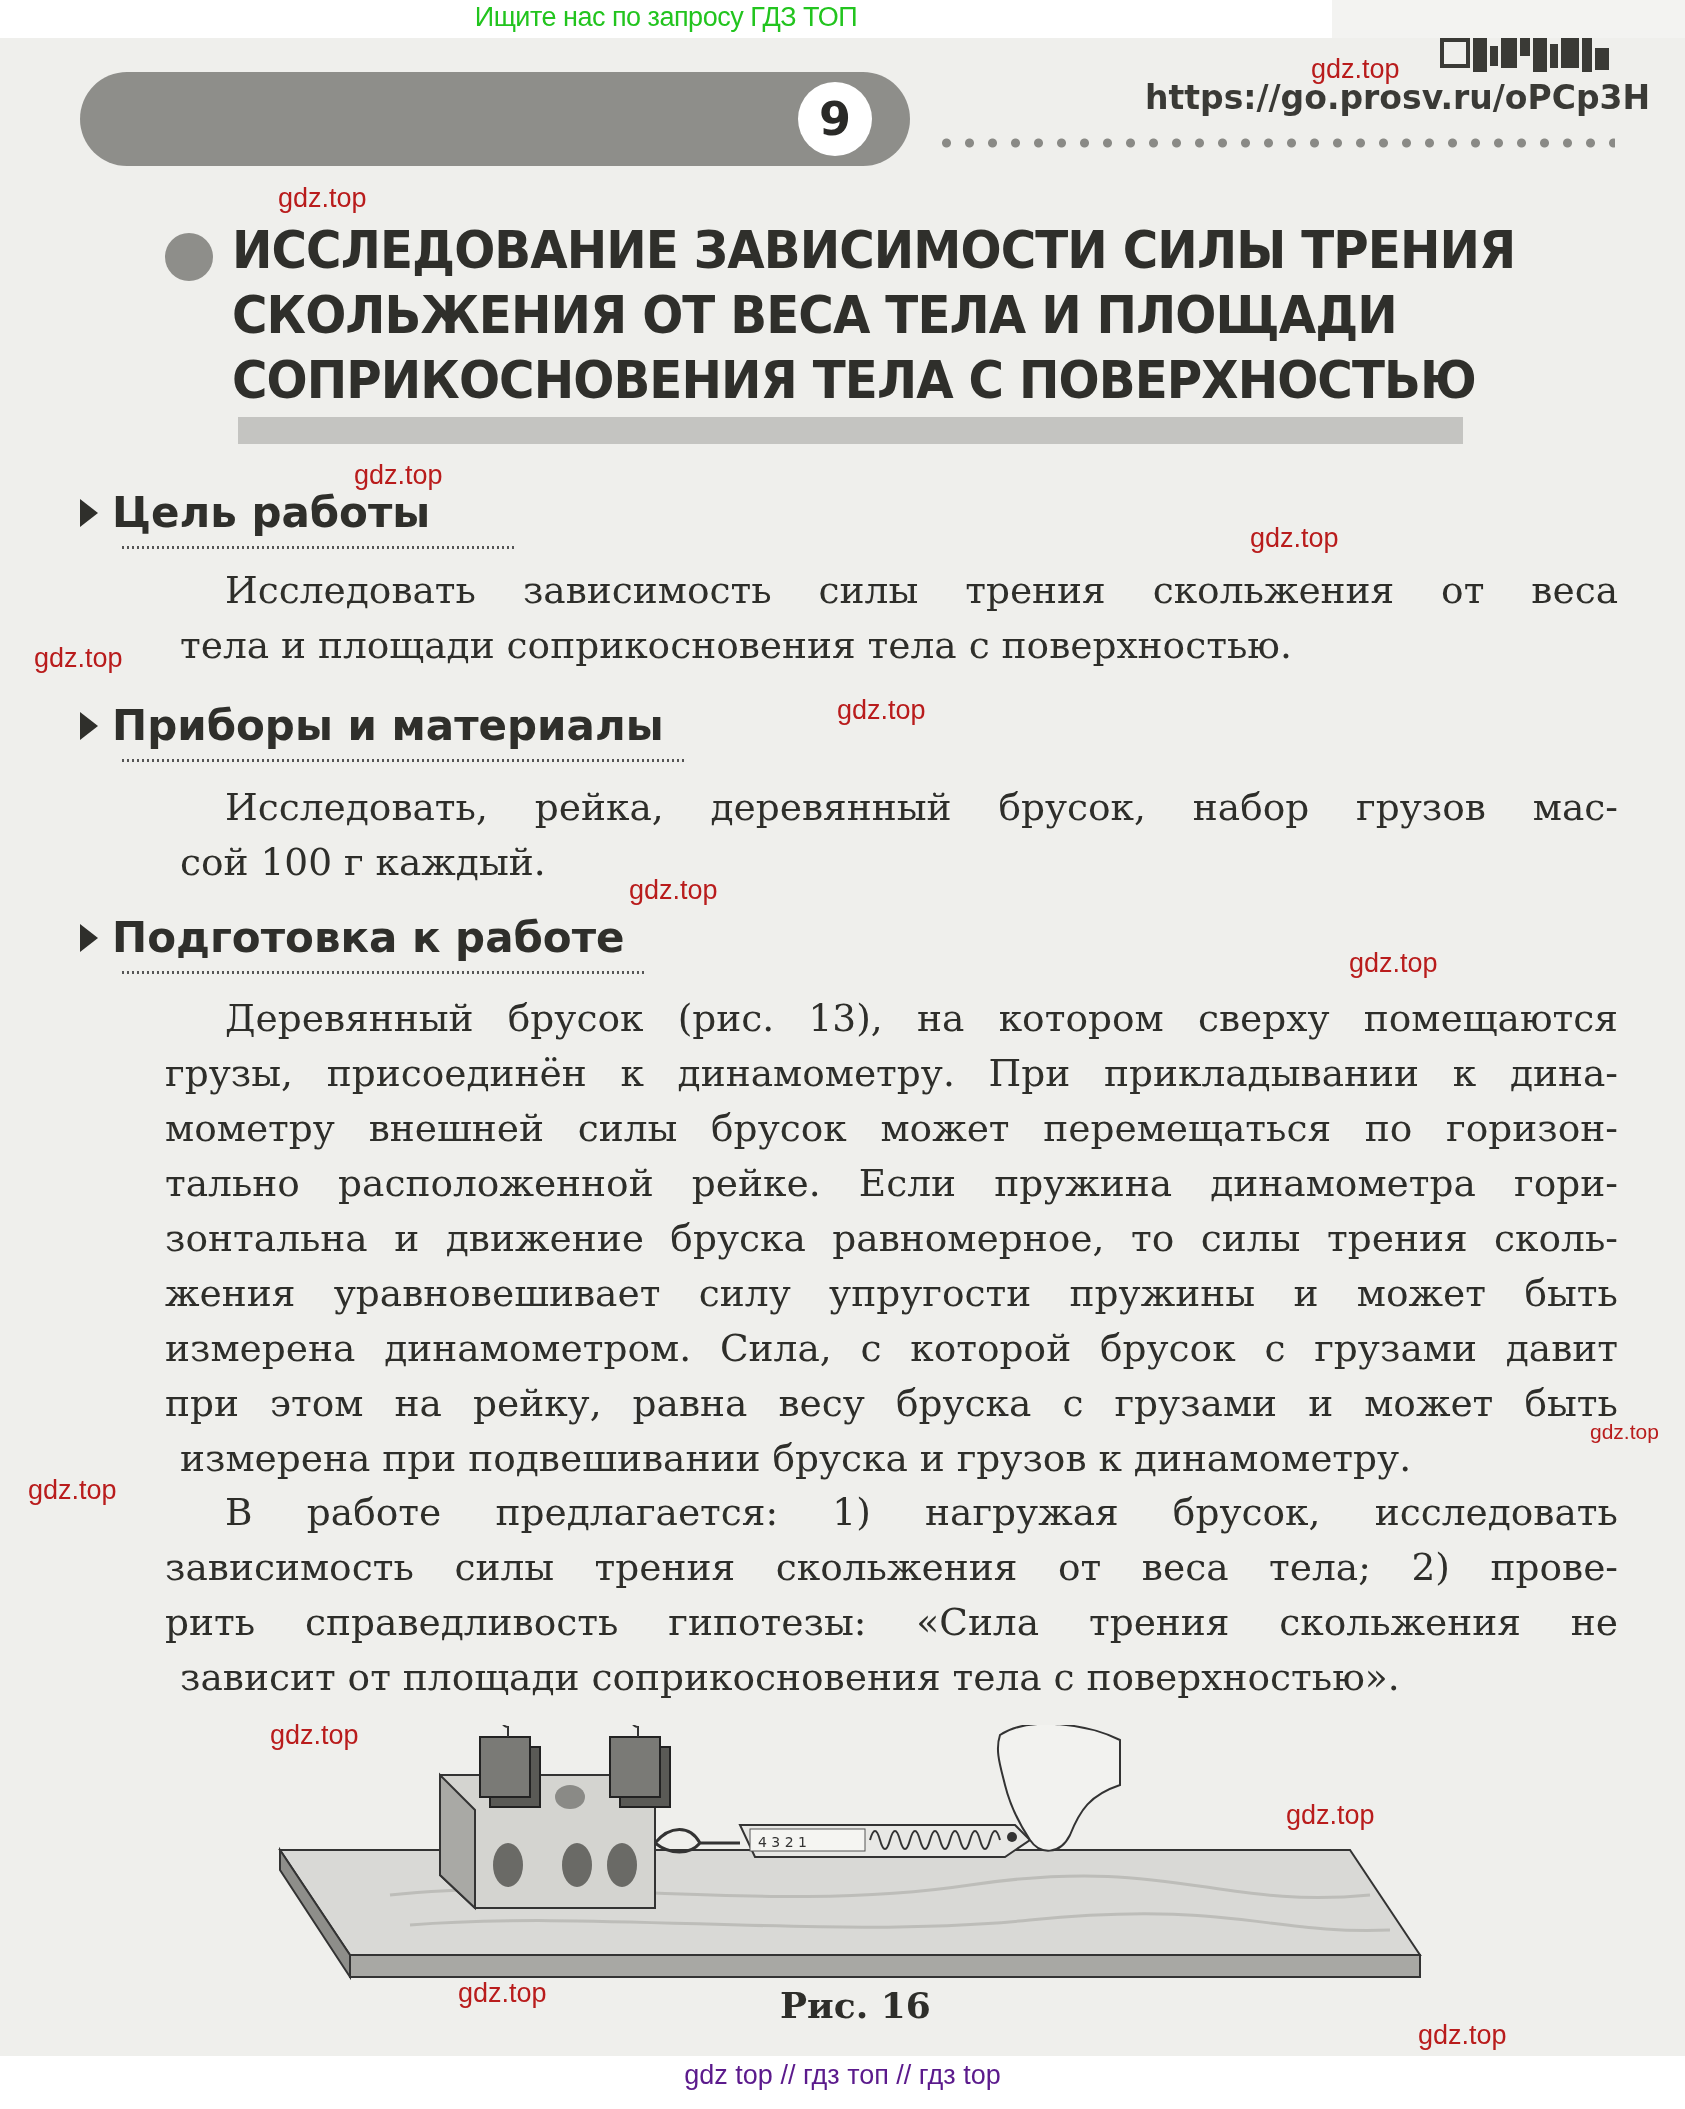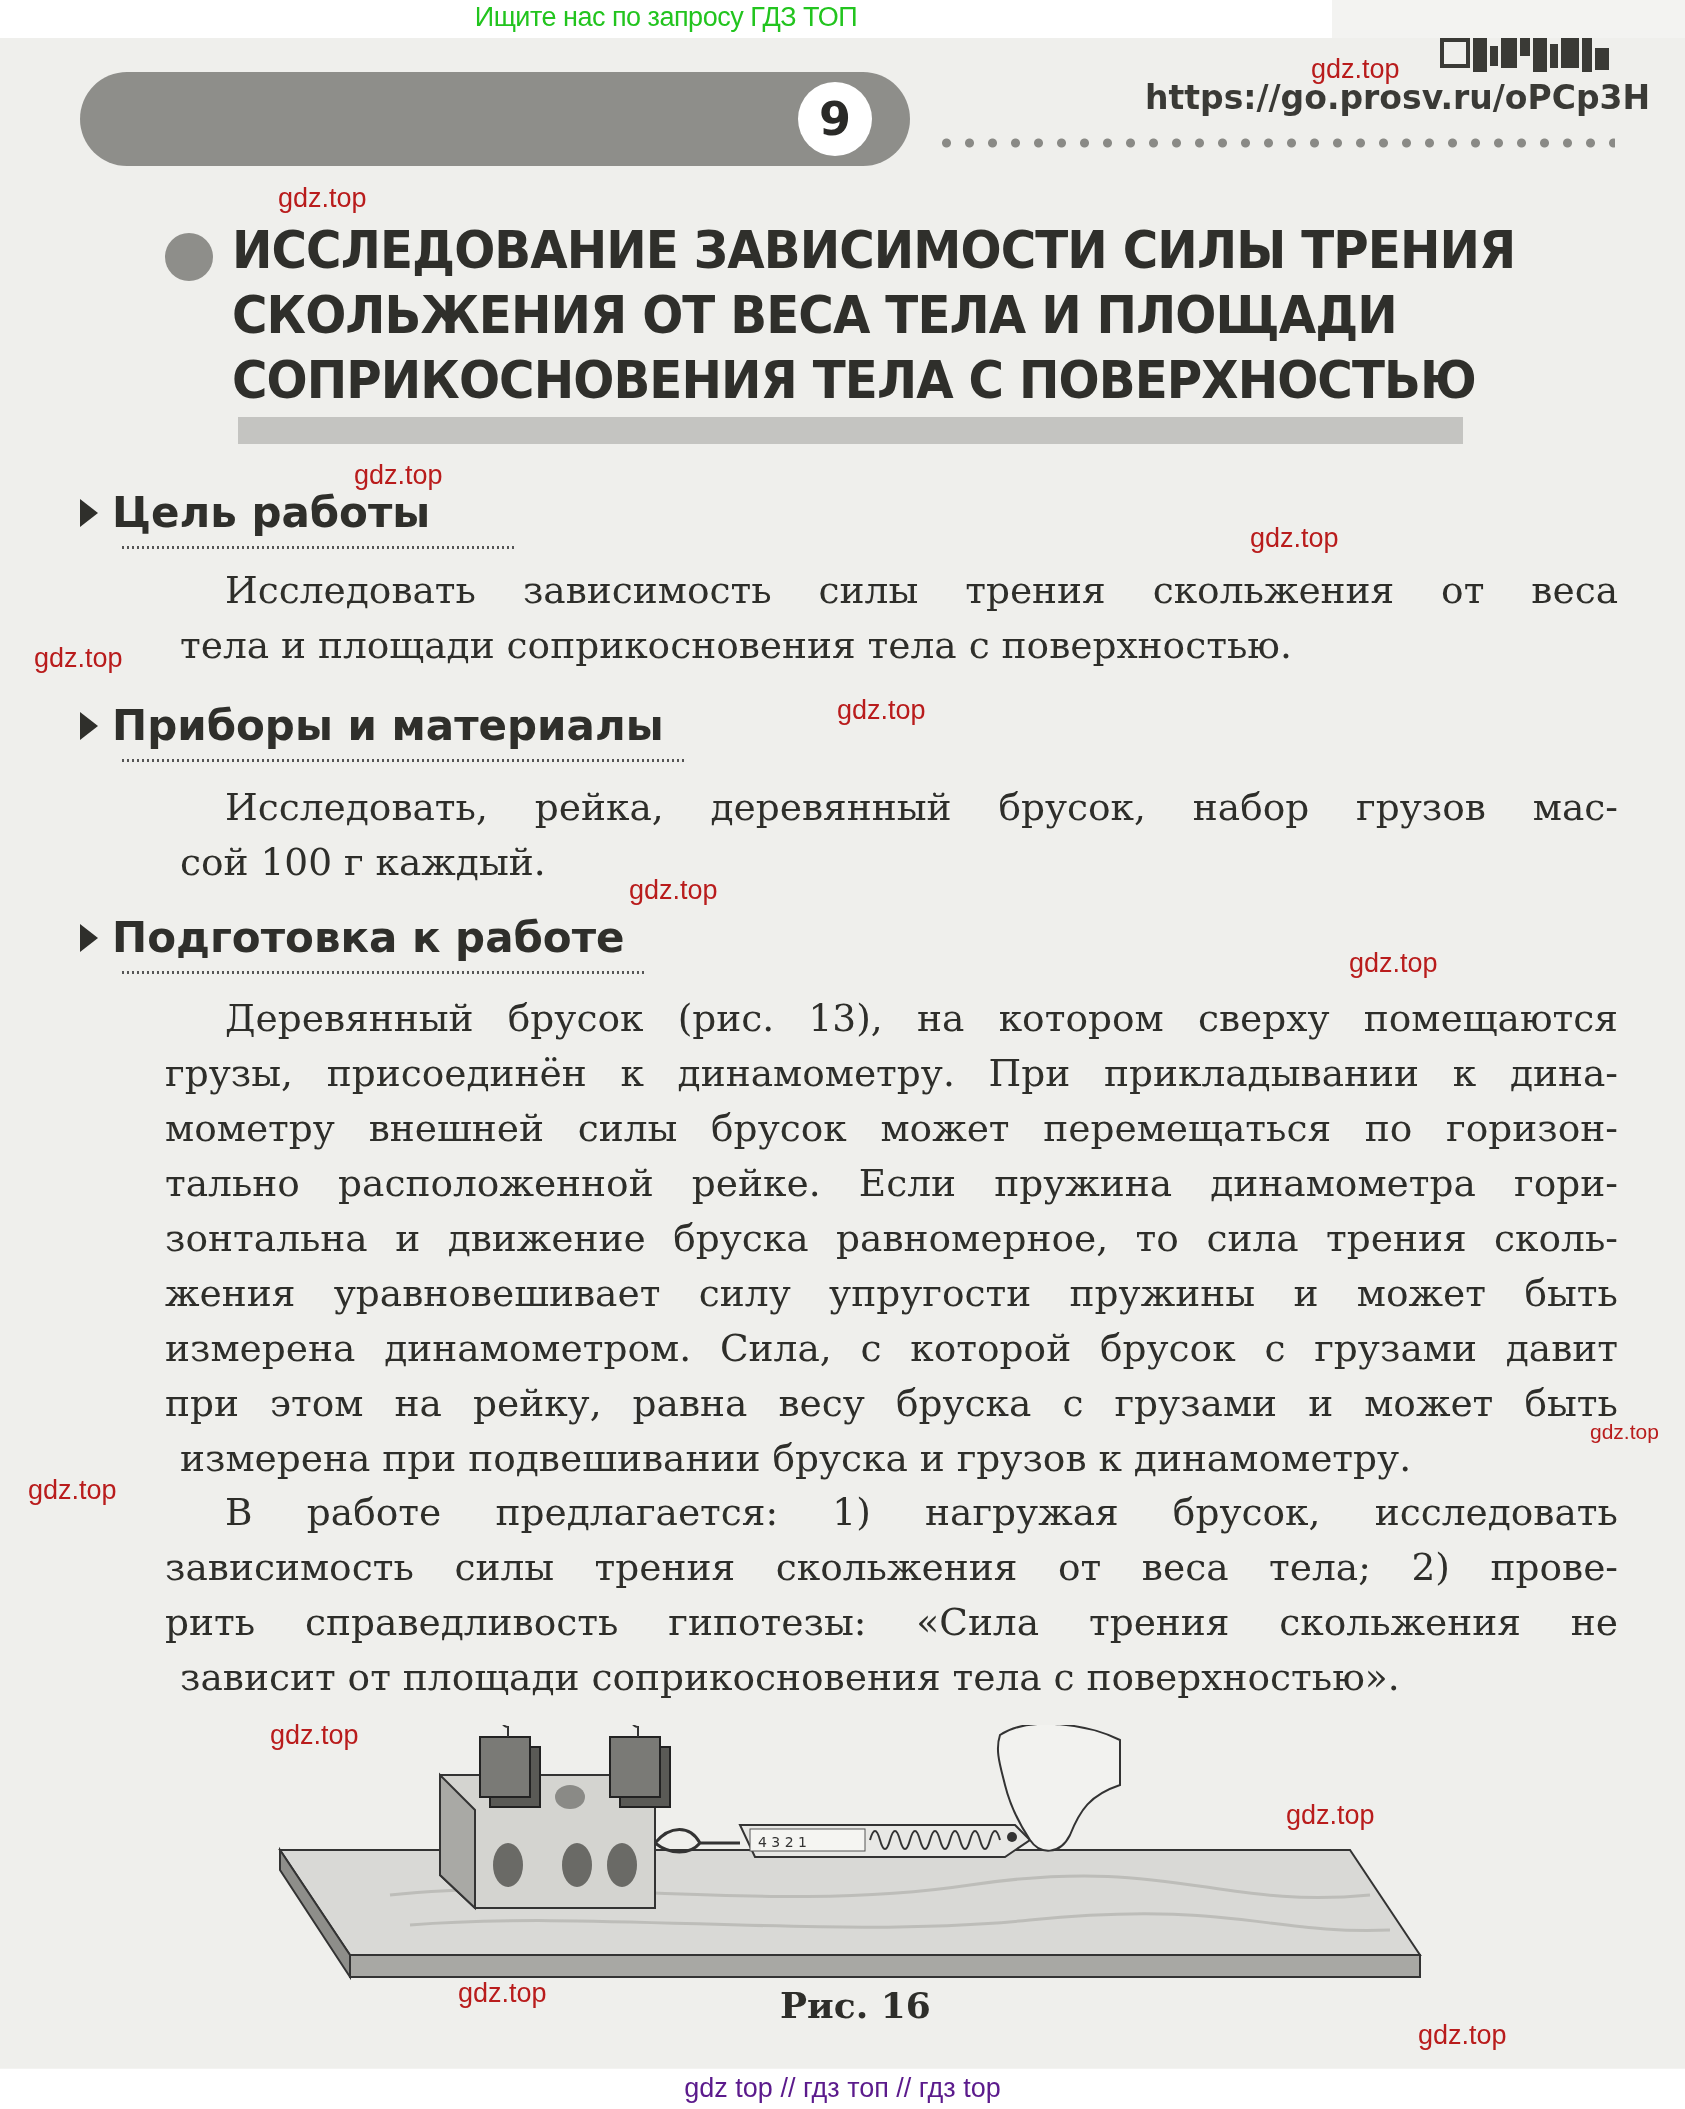--- a/index.html
+++ b/index.html
@@ -10,21 +10,21 @@
     color:#2e2e2a;
   }
   .top-banner {
     position:absolute; top:0; left:0; width:1332px; height:38px;
     background:#ffffff; text-align:center;
     font-family:"Liberation Sans", sans-serif; font-size:27px; color:#22c41e;
     line-height:34px; letter-spacing:-0.5px;
   }
   .page { position:absolute; top:38px; left:0; width:1685px; height:2030px; background:#efefec; }
   .bottom-banner {
-    position:absolute; bottom:0; left:0; width:1685px; height:40px; background:#ffffff;
+    position:absolute; bottom:0; left:0; width:1685px; height:53px; background:#ffffff;
     text-align:center; font-family:"Liberation Sans", sans-serif; font-size:27px; color:#5b1a8c;
     line-height:38px;
   }
   .lab-pill {
     position:absolute; left:80px; top:72px; width:830px; height:94px;
     background:#8e8e8a; border-radius:47px;
   }
   .lab-pill-label {
     position:absolute; left:60px; top:14px; font-family:"DejaVu Sans", sans-serif;
     font-size:44px; color:#ffffff; letter-spacing:0.5px; font-weight:bold;
@@ -137,21 +137,21 @@
 <div class="section-head" style="top:913px;">
   <span class="tri"></span>
   <span>Подготовка к работе</span>
   <span class="uline" style="width:525px;"></span>
 </div>
 <div class="para" style="top:991px;">
   <span class="ln ind">Деревянный брусок (рис. 13), на котором сверху помещаются</span>
   <span class="ln">грузы, присоединён к динамометру. При прикладывании к дина-</span>
   <span class="ln">мометру внешней силы брусок может перемещаться по горизон-</span>
   <span class="ln">тально расположенной рейке. Если пружина динамометра гори-</span>
-  <span class="ln">зонтальна и движение бруска равномерное, то сила трения сколь-</span>
+  <span class="ln">зонтальна и движение бруска равномерное, то силы трения сколь-</span>
   <span class="ln">жения уравновешивает силу упругости пружины и может быть</span>
   <span class="ln">измерена динамометром. Сила, с которой брусок с грузами давит</span>
   <span class="ln">при этом на рейку, равна весу бруска с грузами и может быть</span>
   <span class="ln last">измерена при подвешивании бруска и грузов к динамометру.</span>
 </div>
 <div class="para" style="top:1485px;">
   <span class="ln ind">В работе предлагается: 1) нагружая брусок, исследовать</span>
   <span class="ln">зависимость силы трения скольжения от веса тела; 2) прове-</span>
   <span class="ln">рить справедливость гипотезы: «Сила трения скольжения не</span>
   <span class="ln last">зависит от площади соприкосновения тела с поверхностью».</span>

